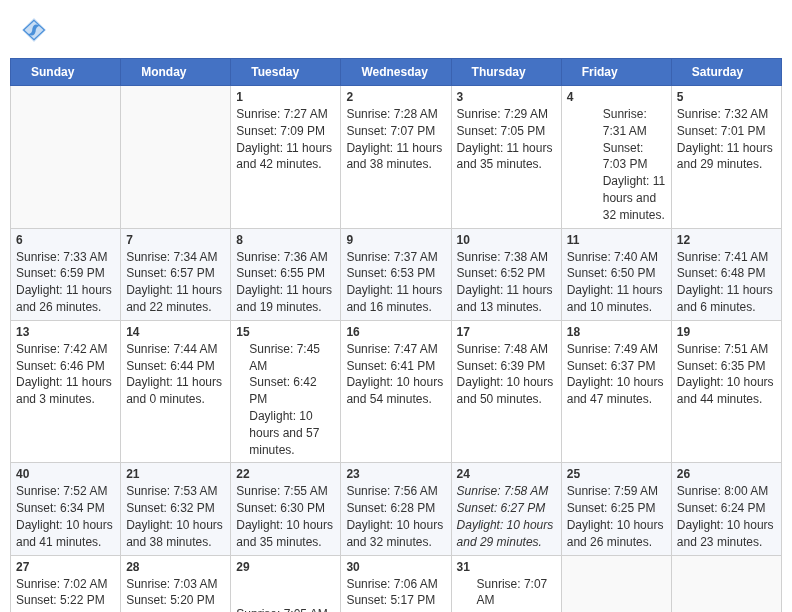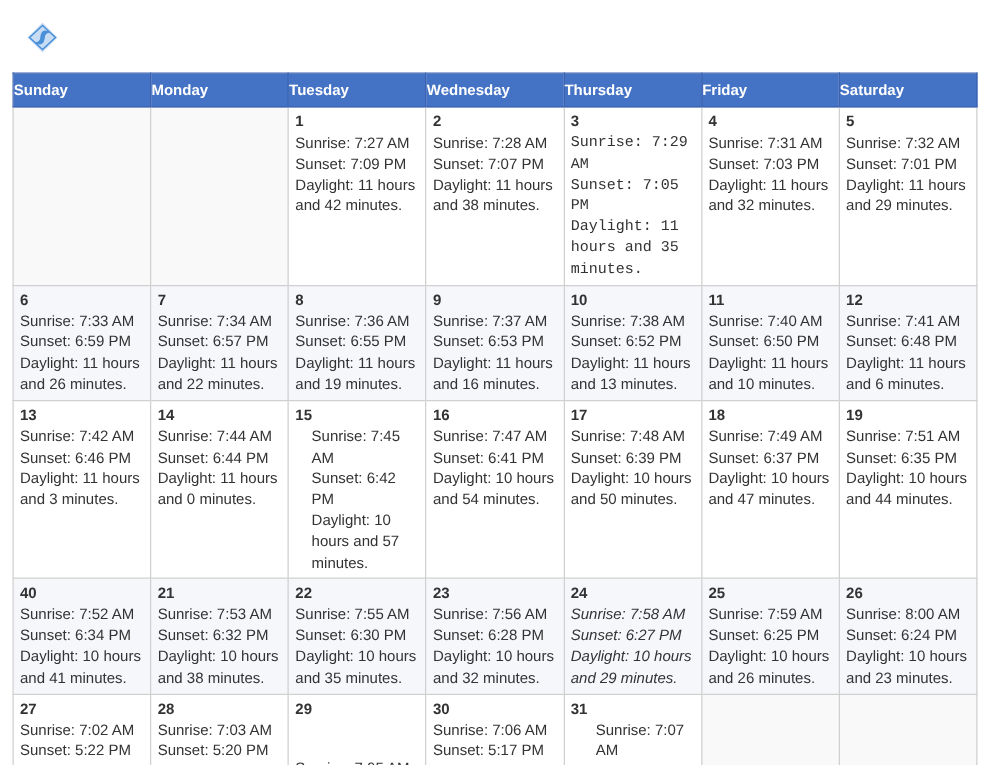--- a/index.html
+++ b/index.html
@@ -54,21 +54,21 @@
       color: #555;
     }
     .calendar {
       width: 100%;
       border-collapse: collapse;
       font-size: 11px;
     }
     .calendar th {
       background-color: #4472c4;
       color: #fff;
-      padding: 6px 0;
+      padding: 6px 20px;
       text-align: left;
       font-size: 12px;
       font-weight: bold;
       border: 1px solid #3a62b0;
     }
     .calendar td {
       border: 1px solid #d0d0d0;
       vertical-align: top;
       padding: 4px 5px;
       width: 110px;
@@ -141,27 +141,27 @@
 Daylight: 11 hours and 42 minutes.</div>
         </td>
         <td>
           <span class="day-num">2</span>
           <div class="cell-text" style="white-space: pre-line;">Sunrise: 7:28 AM
 Sunset: 7:07 PM
 Daylight: 11 hours and 38 minutes.</div>
         </td>
         <td>
           <span class="day-num">3</span>
-          <div class="cell-text" style="white-space: pre-line; font-family: Liberation Mono, monospace;">Sunrise: 7:29 AM
+          <div class="cell-text" style="white-space: pre-line;">Sunrise: 7:29 AM
 Sunset: 7:05 PM
 Daylight: 11 hours and 35 minutes.</div>
         </td>
         <td>
           <span class="day-num">4</span>
-          <div class="cell-text" style="white-space: pre-line;">Sunrise: 7:31 AM
+          <div class="cell-text" style="white-space: pre-line; margin-left: 36px;">Sunrise: 7:31 AM
 Sunset: 7:03 PM
 Daylight: 11 hours and 32 minutes.</div>
         </td>
         <td>
           <span class="day-num">5</span>
           <div class="cell-text" style="white-space: pre-line;">Sunrise: 7:32 AM
 Sunset: 7:01 PM
 Daylight: 11 hours and 29 minutes.</div>
         </td>
       </tr>

